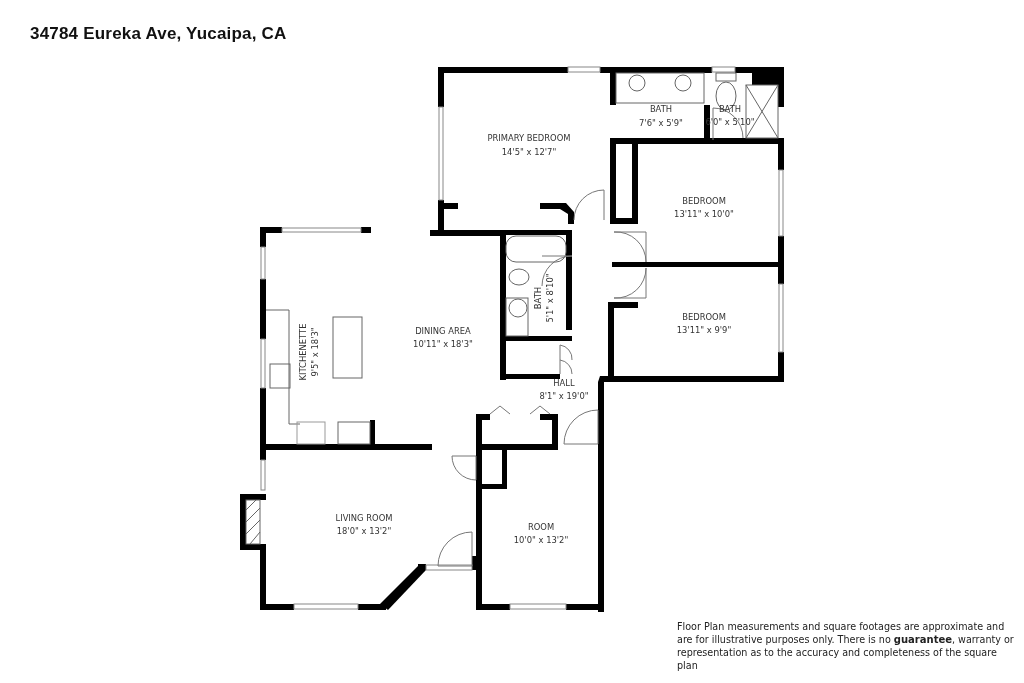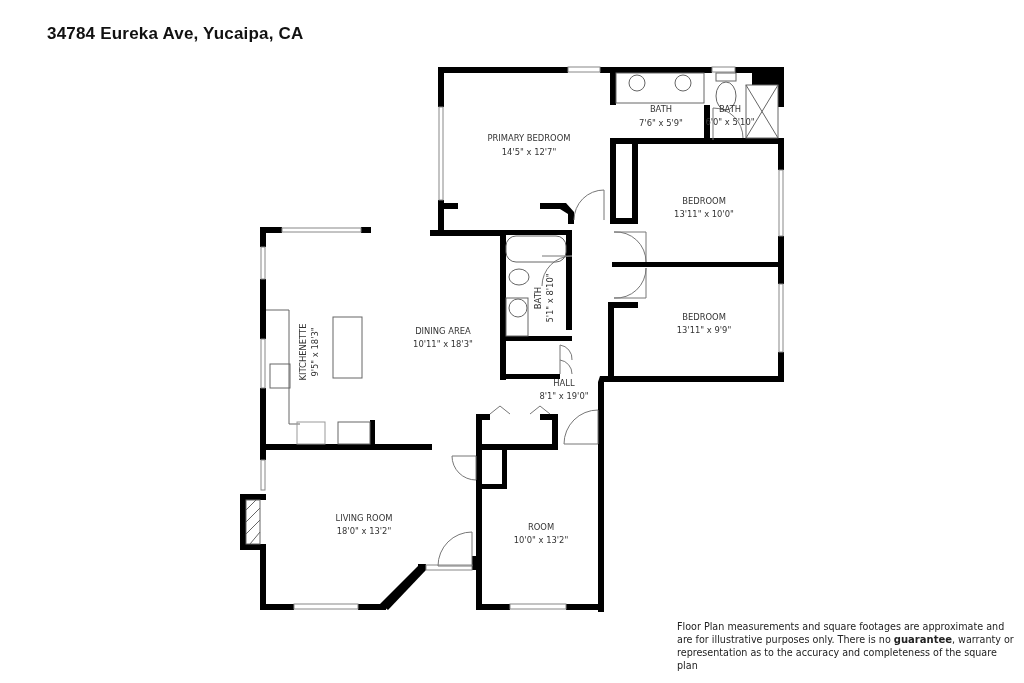--- a/index.html
+++ b/index.html
@@ -1,17 +1,17 @@
 <!DOCTYPE html>
 <html><head>
 <meta charset="utf-8">
 <style>
   html, body { margin:0; padding:0; background:#ffffff; }
   body { width:1024px; height:683px; position:relative; overflow:hidden; font-family:"Liberation Sans", sans-serif; }
-  .title { position:absolute; left:30px; top:24px; font-size:17px; font-weight:bold; color:#111; letter-spacing:0.2px;margin-left:17px; }
+  .title { position:absolute; left:30px; top:24px; font-size:17px; font-weight:bold; color:#111; letter-spacing:0.2px; }
   .plan { position:absolute; left:0; top:0; }
   .lbl { font-family:"DejaVu Sans", sans-serif; font-size:8.4px; fill:#333; text-anchor:middle; }
   .disclaimer { position:absolute; left:677px; top:620px; width:340px; font-size:9.6px; line-height:13px; color:#222; font-family:"DejaVu Sans", sans-serif; }
   .disclaimer .bold { font-weight:bold; font-size:10px; }
 </style>
 </head>
 <body>
 
 <div class="title">34784 Eureka Ave, Yucaipa, CA</div>
 

